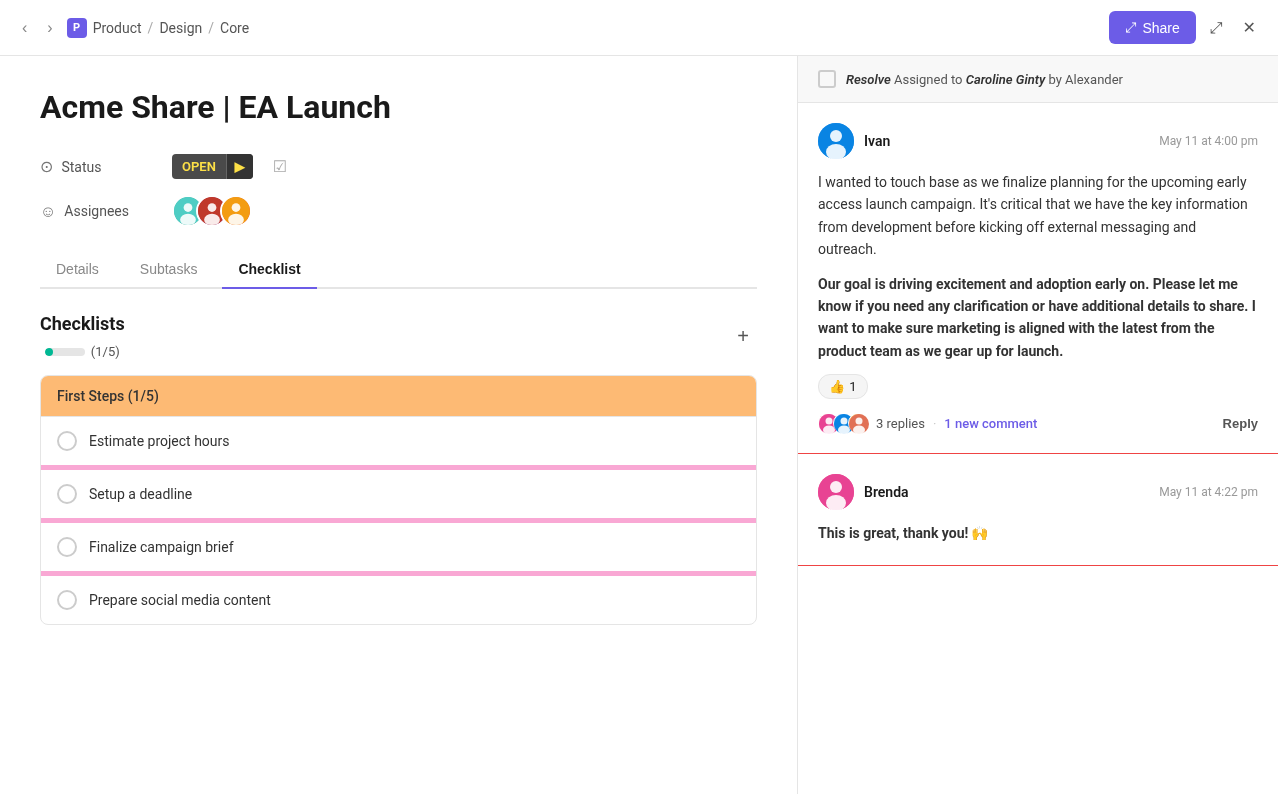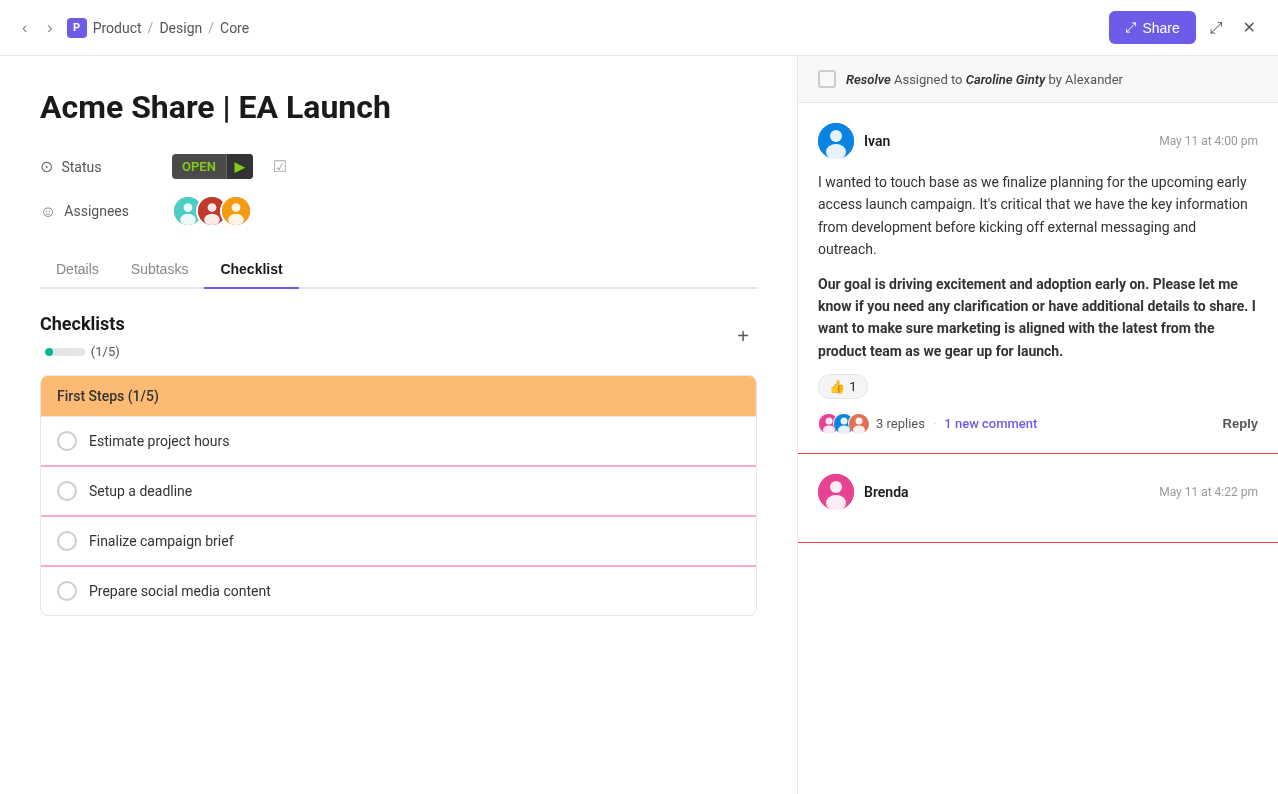--- a/index.html
+++ b/index.html
@@ -121,21 +121,21 @@
       width: 120px;
     }
     .meta-label .meta-icon {
       font-size: 16px;
       color: #777;
     }
     .status-badge {
       display: flex;
       align-items: center;
       background: #4a4a4a;
-      color: #84cc16;
+      color: #fde047;
       border-radius: 4px;
       overflow: hidden;
       font-size: 13px;
       font-weight: 600;
     }
     .status-text {
       padding: 5px 10px;
     }
     .status-arrow {
       background: #333;
@@ -167,21 +167,21 @@
       color: white;
     }
     .avatar:first-child { margin-left: 0; }
     .avatar-1 { background: linear-gradient(135deg, #4ecdc4, #44a08d); }
     .avatar-2 { background: linear-gradient(135deg, #c0392b, #8e44ad); }
     .avatar-3 { background: linear-gradient(135deg, #f39c12, #e74c3c); }
 
     
     .tabs {
       display: flex;
-      gap: 0;
+      gap: 9px;
       margin-top: 24px;
       border-bottom: 2px solid #e5e5e5;
       margin-bottom: 24px;
     }
     .tab {
       padding: 10px 16px;
       font-size: 14px;
       color: #888;
       cursor: pointer;
       border-bottom: 2px solid transparent;
@@ -257,21 +257,21 @@
       font-size: 14px;
       font-weight: 500;
       color: #333;
       border-bottom: 1px solid #e5e5e5;
     }
     .checklist-item {
       display: flex;
       align-items: center;
       padding: 14px 16px;
       gap: 12px;
-      border-bottom: 2px solid #f9a8d4;
+      border-bottom: 5px solid #f9a8d4;
       font-size: 14px;
       color: #333;
     }
     .checklist-item:last-child { border-bottom: none; }
     .check-circle {
       width: 20px;
       height: 20px;
       border: 2px solid #ccc;
       border-radius: 50%;
       flex-shrink: 0;
@@ -609,16 +609,19 @@
             <svg width="36" height="36" viewBox="0 0 36 36" xmlns="http://www.w3.org/2000/svg">
               <circle cx="18" cy="18" r="18" fill="#e84393"></circle>
               <circle cx="18" cy="13" r="6" fill="#fff" opacity="0.9"></circle>
               <ellipse cx="18" cy="29" rx="10" ry="8" fill="#fff" opacity="0.9"></ellipse>
             </svg>
           </div>
           <span class="comment-name">Brenda</span>
         </div>
         <span class="comment-time">May 11 at 4:22 pm</span>
       </div>
+      <div class="comment-body">
+        <p>This is great, thank you! 🙌</p>
+      </div>
     </div>
 
   </div>
 </div>
 
 </body></html>

